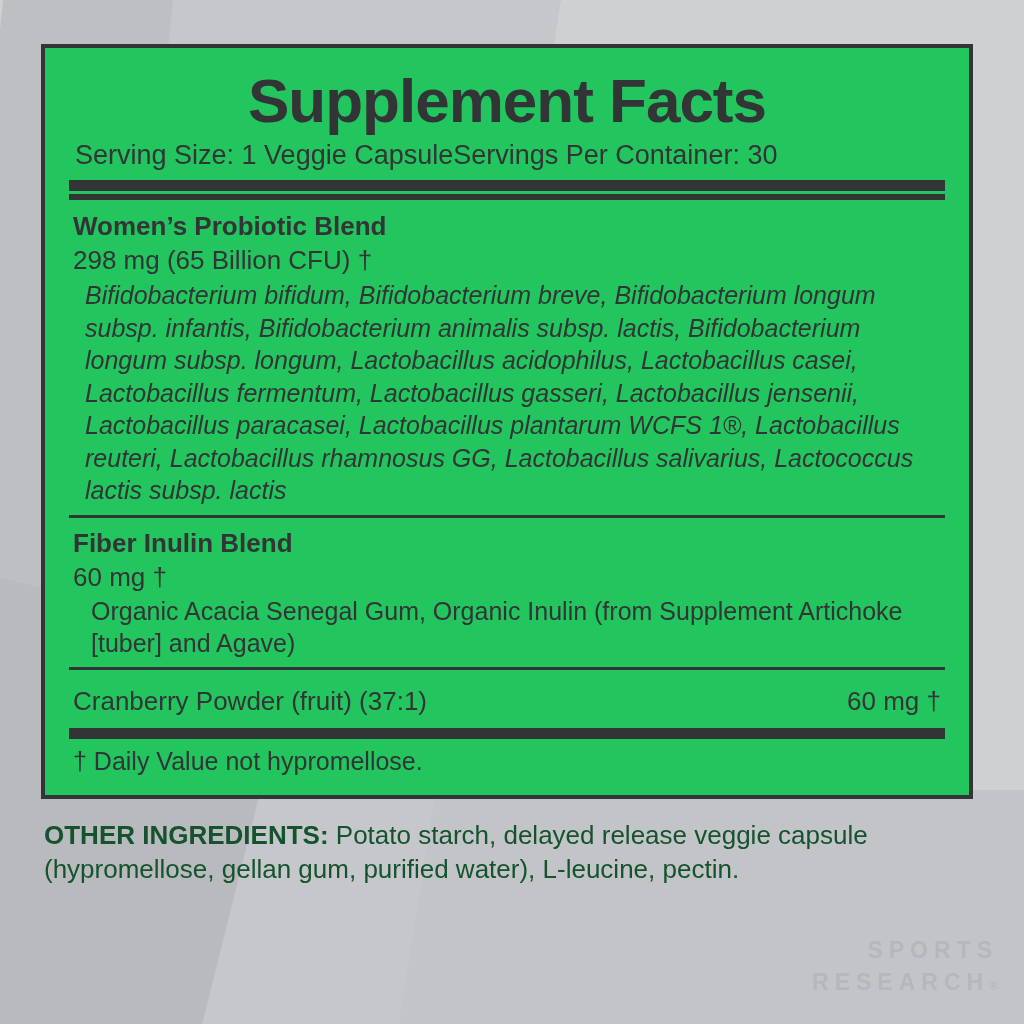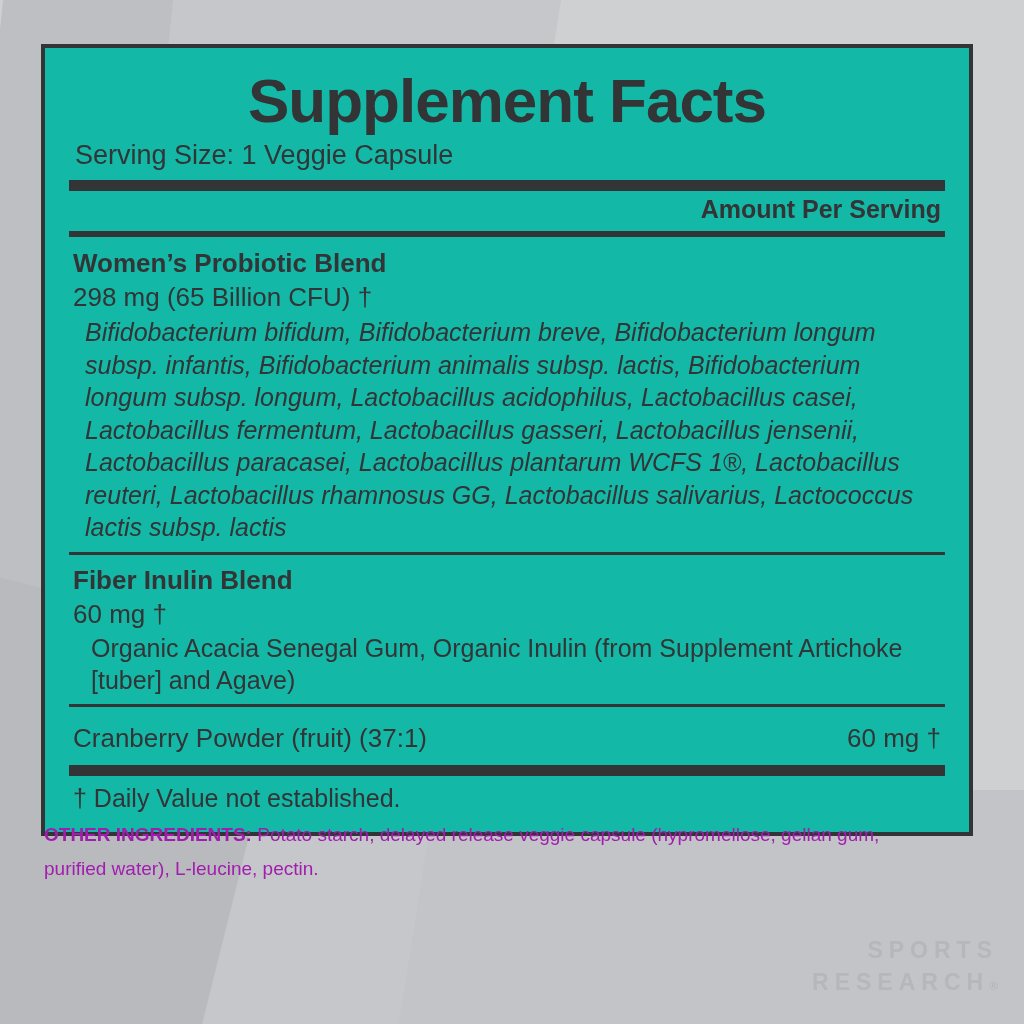--- a/index.html
+++ b/index.html
@@ -64,21 +64,21 @@
     height: 1024px;
   }
 
   
   .facts-panel {
     position: absolute;
     left: 41px;
     top: 44px;
     width: 932px;
     box-sizing: border-box;
-    background: #14b8a6;
+    background: #22c55e;
     border: 4px solid #333436;
     padding: 14px 24px 18px 24px;
   }
 
   .facts-title {
     font-size: 62px;
     line-height: 70px;
     font-weight: bold;
     letter-spacing: -1px;
     text-align: center;
@@ -163,23 +163,23 @@
     line-height: 32px;
     padding: 6px 4px 0 4px;
   }
 
   
   .other-block {
     position: absolute;
     left: 44px;
     top: 818px;
     width: 900px;
-    font-size: 19px;
-    line-height: 34px;
-    color: #a21caf;
+    font-size: 26px;
+    line-height: 34px;
+    color: #14532d;
   }
   .other-label {
     font-weight: bold;
   }
 
   
   .brand {
     position: absolute;
     right: 26px;
     bottom: 22px;
@@ -207,25 +207,25 @@
     <div class="bg-shape-1"></div>
     <div class="bg-shape-4"></div>
   </div>
 
   <div class="facts-panel">
 
     <div class="facts-title">Supplement Facts</div>
 
     <div class="serving-row">
       <span>Serving Size: 1 Veggie Capsule</span>
+      <span>Servings Per Container: 30</span>
     </div>
 
     <div class="rule-thick"></div>
 
-    <div class="amount-row">Amount Per Serving</div>
 
     <div class="rule-med"></div>
 
     <div class="blend-head">
       <span class="blend-name">Women’s Probiotic Blend</span>
       <span class="blend-amount">298 mg (65 Billion CFU) †</span>
     </div>
 
     <div class="ingredient-list">Bifidobacterium bifidum, Bifidobacterium breve, Bifidobacterium longum subsp. infantis, Bifidobacterium animalis subsp. lactis, Bifidobacterium longum subsp. longum, Lactobacillus acidophilus, Lactobacillus casei, Lactobacillus fermentum, Lactobacillus gasseri, Lactobacillus jensenii, Lactobacillus paracasei, Lactobacillus plantarum WCFS 1®, Lactobacillus reuteri, Lactobacillus rhamnosus GG, Lactobacillus salivarius, Lactococcus lactis subsp. lactis</div>
 
@@ -240,21 +240,21 @@
 
     <div class="rule-thin"></div>
 
     <div class="simple-row">
       <span>Cranberry Powder (fruit) (37:1)</span>
       <span>60 mg †</span>
     </div>
 
     <div class="rule-thick"></div>
 
-    <div class="footnote">† Daily Value not established.</div>
+    <div class="footnote">† Daily Value not hypromellose.</div>
 
   </div>
 
   <div class="other-block">
     <span class="other-label">OTHER INGREDIENTS:</span><span> Potato starch, delayed release veggie capsule (hypromellose, gellan gum, purified water), L-leucine, pectin.</span>
   </div>
 
   <div class="brand">
     <div>SPORTS</div>
     <div><span>RESEARCH</span><span class="reg-mark">®</span></div>

